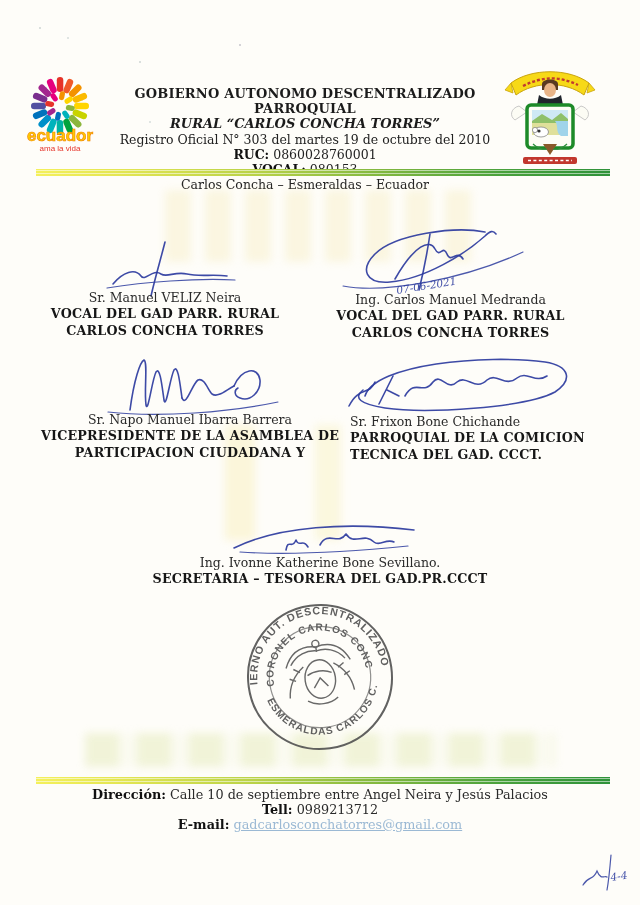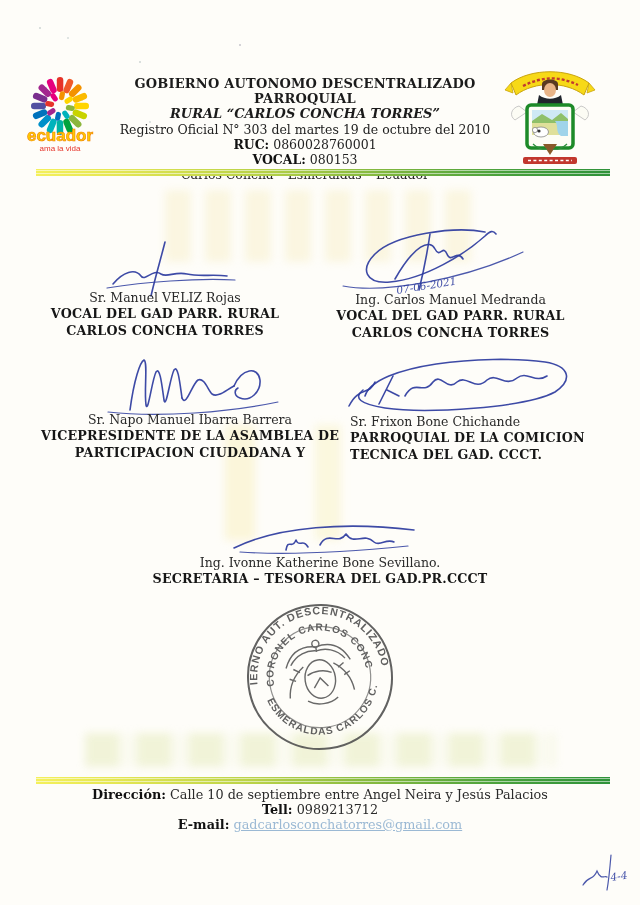--- a/index.html
+++ b/index.html
@@ -2,21 +2,21 @@
 <html><head>
 <meta charset="utf-8">
 <style>
   html,body{margin:0;padding:0;background:#ffffff;}
   .page{
     position:relative;width:640px;height:905px;background:#fefdf9;
     font-family:"DejaVu Serif","Liberation Serif",serif;color:#222;overflow:hidden;
   }
   
   .header-text{position:absolute;left:95px;top:76px;width:420px;text-align:center;}
-  .ht1{font-size:13px;font-weight:bold;letter-spacing:.2px;line-height:15px;color:#1b1b1b;}
+  .ht1{font-size:13px;font-weight:bold;letter-spacing:.2px;line-height:15px;color:#1b1b1b;margin-top:10px;}
   .ht2{font-size:13px;font-weight:bold;font-style:italic;line-height:15px;color:#1b1b1b;}
   .ht3{font-size:12.5px;line-height:15px;margin-top:1px;}
   .ht4,.ht5,.ht6{font-size:12.5px;line-height:15px;}
   .lbl{font-weight:bold;color:#111;}
   .logo-left{position:absolute;left:12px;top:72px;}
   .crest{position:absolute;left:503px;top:60px;}
   
   .rule{position:absolute;left:36px;right:30px;height:7px;
     background:linear-gradient(to right,#f4f05c 0%,#e4e653 14%,#b9d248 38%,#7cb53f 62%,#47a03c 82%,#2f923a 100%);}
   .rule::after{content:"";position:absolute;inset:0;
@@ -136,21 +136,21 @@
   <div class="wm wm2"></div>
   <div class="wm wm3"></div>
   <div class="wm wm4"></div>
 
   <svg class="sig-svg" style="left:95px;top:238px;" width="150" height="62" viewBox="0 0 150 62">
     <path class="ink" d="M70,4 C66,20 60,40 56,58"></path>
     <path class="ink" d="M18,46 C28,34 40,30 46,38 C50,44 58,30 66,36 C72,40 80,33 92,36 C104,39 118,36 132,38"></path>
     <path class="ink-thin" d="M12,50 C50,44 100,40 140,42"></path>
   </svg>
   <div class="sig-block sig-center" style="left:40px;top:289px;width:250px;">
-    <div class="sig-name">Sr. Manuel VELIZ Rojas</div>
+    <div class="sig-name">Sr. Manuel VELIZ Neira</div>
     <div class="sig-title">VOCAL DEL GAD PARR. RURAL</div>
     <div class="sig-title">CARLOS CONCHA TORRES</div>
   </div>
 
   <svg class="sig-svg" style="left:335px;top:224px;" width="195" height="75" viewBox="0 0 195 75">
     <path class="ink" d="M150,8 C120,2 60,10 40,30 C25,45 30,60 55,58 C90,55 130,30 150,12 C155,7 158,6 161,10"></path>
     <path class="ink" d="M60,55 C80,20 95,15 100,25 C105,35 108,20 112,30 C116,40 122,25 128,35"></path>
     <path class="ink-thin" d="M8,62 C50,70 130,55 188,28"></path>
     <path class="ink" d="M95,10 C92,30 88,50 84,66"></path>
     <text class="ink-text" x="62" y="70" transform="rotate(-9 62 70)">07-06-2021</text>

